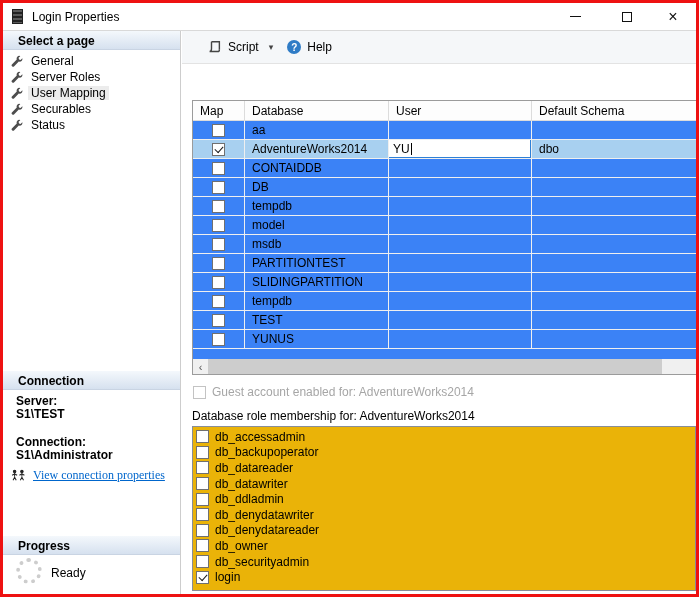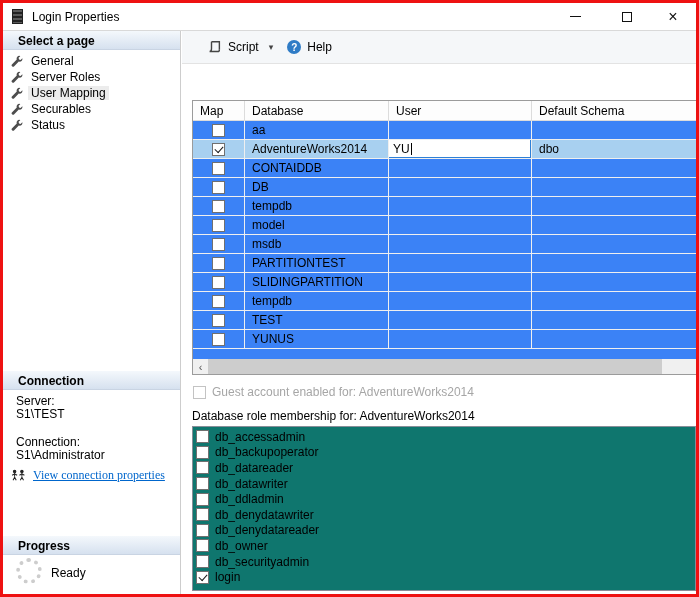--- a/index.html
+++ b/index.html
@@ -23,21 +23,21 @@
   
   .sidebar{position:absolute;left:0;top:28px;width:178px;bottom:0;background:#fff;border-right:1px solid #cdcdcd;}
   .section-header{position:absolute;left:0;right:0;height:19px;padding:3px 0 0 15px;font-weight:bold;
                   background:linear-gradient(var(--hdr-top),var(--hdr-bottom));border-bottom:1px solid #c9d4e3;}
   .hdr-select{top:0}.hdr-connection{top:340px}.hdr-progress{top:505px}
   .page-list{position:absolute;left:0;top:22px;right:2px;}
   .page-item{display:flex;align-items:center;height:16px;padding-left:8px;gap:5px;cursor:default;}
   .page-item .label{padding:0 3px;line-height:14px;}
   .page-item.selected .label{background:#ececec;}
   .conn-body{position:absolute;left:13px;top:364px;line-height:13px;}
-  .conn-body .grp{margin-bottom:15px;}
+  .conn-body .grp{margin-bottom:15px;font-weight:bold;}
   .link-row{position:absolute;left:8px;top:437px;display:flex;align-items:center;gap:6px;}
   a.conn-link{color:var(--link-blue);text-decoration:underline;cursor:pointer;font-family:Liberation Serif, serif;}
   .spinner{position:absolute;left:13px;top:527px;width:26px;height:26px;border:4px dotted #cdcdcd;border-radius:50%;}
   .ready-text{position:absolute;left:48px;top:535px;}
   
   .content{position:absolute;left:179px;top:28px;right:0;bottom:0;background:#fff;}
   .toolbar{position:absolute;left:0;top:0;right:0;height:33px;background:#f5f7f9;border-bottom:1px solid #e3e3e3;
            display:flex;align-items:center;padding-left:26px;gap:6px;}
   .tb-label{margin-right:2px;}
   .dd-arrow{font-size:9px;color:#444;margin:0 8px 0 2px;}
@@ -67,21 +67,21 @@
               font-size:9px;color:#333;text-align:center;line-height:13px;z-index:3;}
   .hscroll{position:absolute;left:0;right:0;bottom:0;height:15px;background:#f0f0f0;}
   .scroll-arrow{position:absolute;top:0;width:15px;height:15px;display:flex;align-items:center;justify-content:center;
                 font-size:11px;color:#555;}
   .arrow-left{left:0}.arrow-right{right:0}
   .scroll-thumb{position:absolute;left:15px;top:0;width:454px;height:15px;background:#cdcdcd;}
   
   .guest-row{position:absolute;left:11px;top:354px;display:flex;align-items:center;gap:6px;color:#a6a6a6;}
   .role-label{position:absolute;left:10px;top:378px;}
   .role-list{position:absolute;left:10px;top:395px;width:504px;bottom:3px;border:1px solid #888e98;
-             background:#0f766e;padding:2px 0 0 3px;overflow:hidden;}
+             background:#eab308;padding:2px 0 0 3px;overflow:hidden;}
   .role-item{display:flex;align-items:center;gap:6px;height:15.6px;}
   svg{display:block;}
 </style>
 </head>
 <body>
 
 <div class="window">
 
   <div class="titlebar">
     <span class="app-icon"></span>

